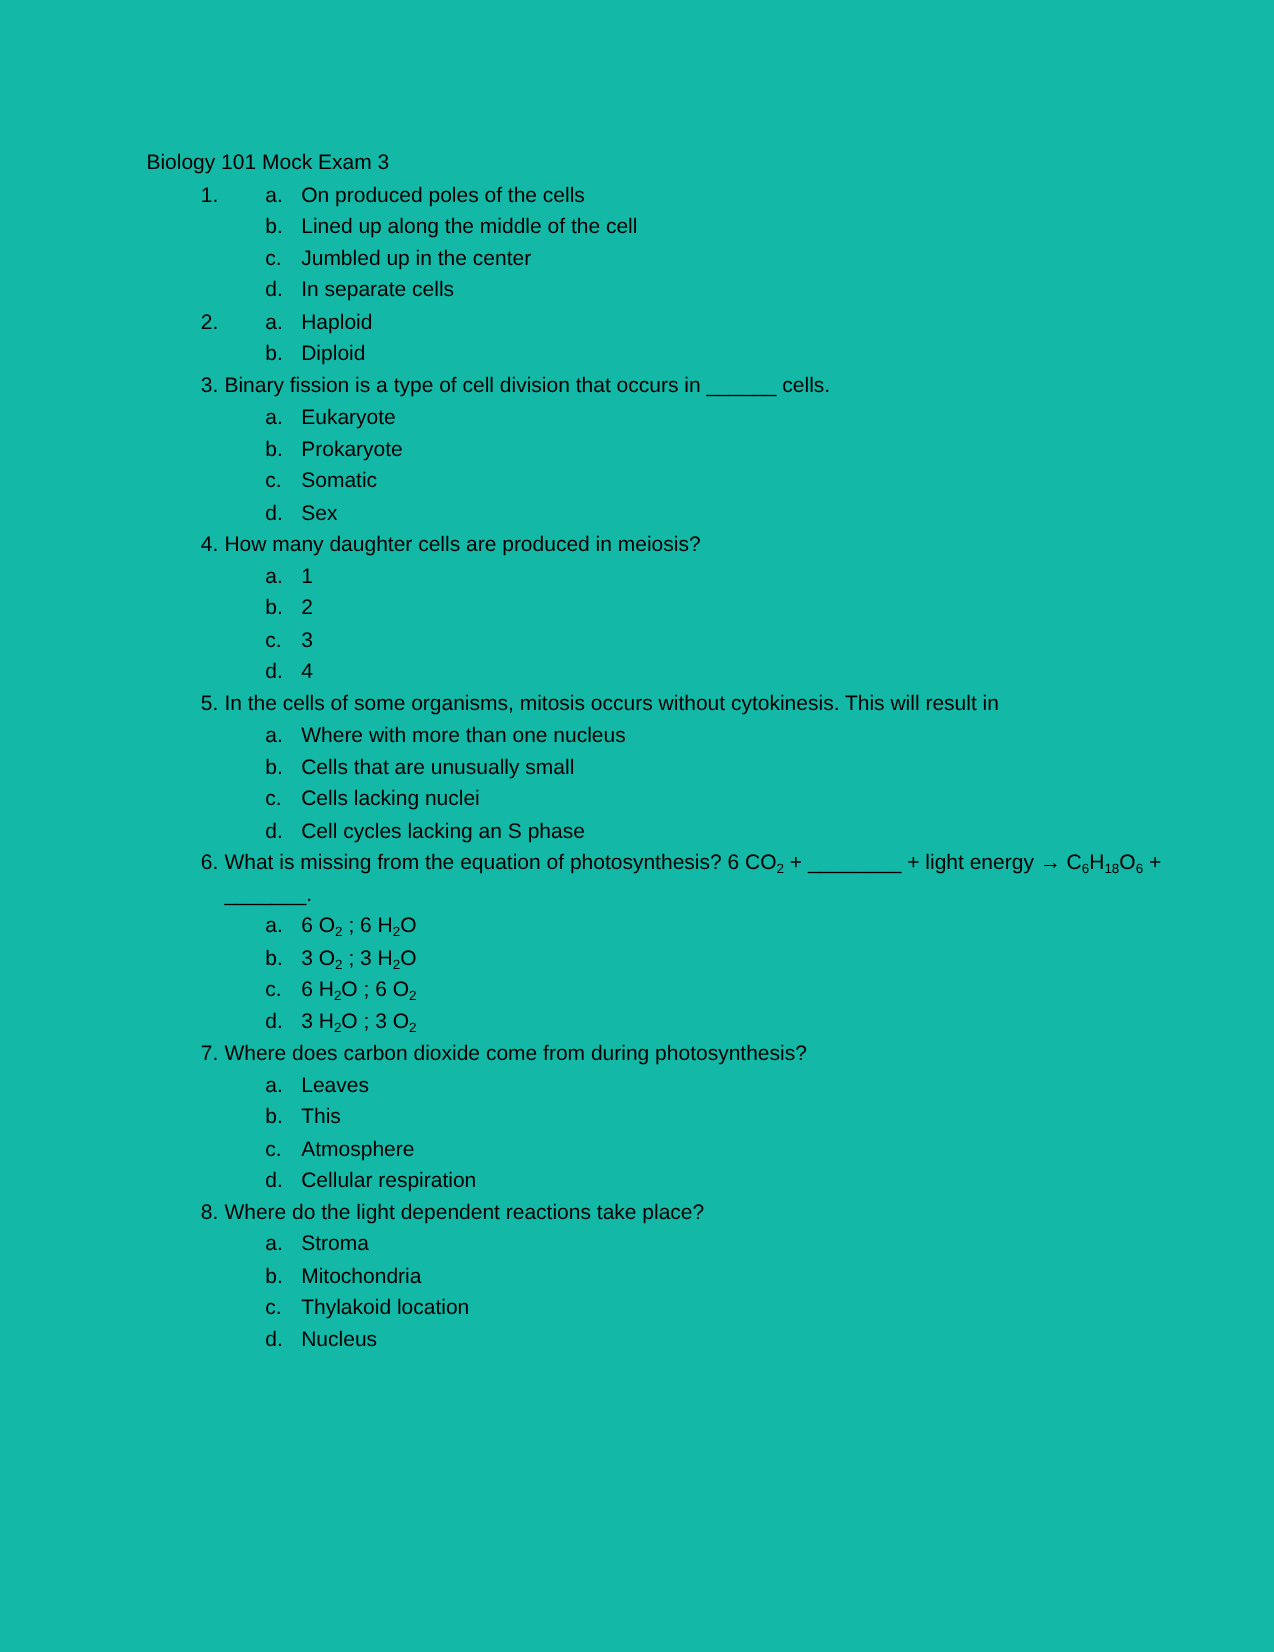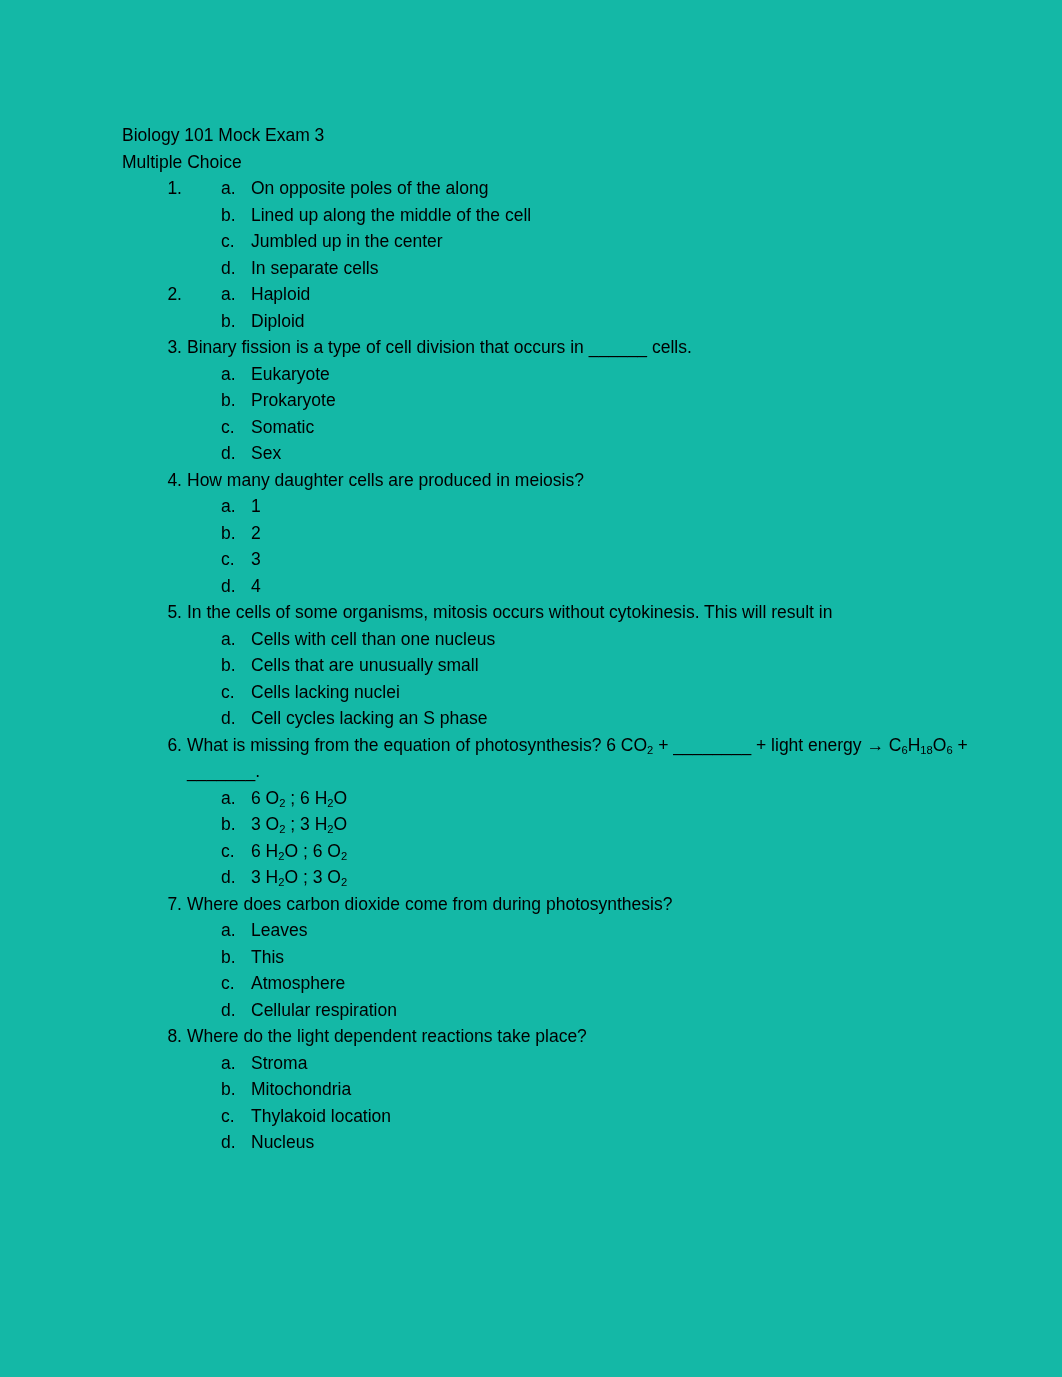--- a/index.html
+++ b/index.html
@@ -94,30 +94,29 @@
   }
 </style>
 </head>
 <body>
 
 <div class="page">
   <div class="doc-body">
 
     <div class="heading-line">Biology 101 Mock Exam 3</div>
 
-    <div class="heading-line">Multiple Choice</div>
 
     <ol class="q-list">
 
       <li class="question">
         <span class="q-marker">1.</span>
         <ol class="a-list">
           <li class="answer">
             <span class="a-marker">a.</span>
-            <span class="a-text">On opposite poles of the along</span>
+            <span class="a-text">On produced poles of the cells</span>
           </li>
           <li class="answer">
             <span class="a-marker">b.</span>
             <span class="a-text">Lined up along the middle of the cell</span>
           </li>
           <li class="answer">
             <span class="a-marker">c.</span>
             <span class="a-text">Jumbled up in the center</span>
           </li>
           <li class="answer">
@@ -186,21 +185,21 @@
           </li>
         </ol>
       </li>
 
       <li class="question">
         <span class="q-marker">5.</span>
         <span class="q-text">In the cells of some organisms, mitosis occurs without cytokinesis. This will result in</span>
         <ol class="a-list">
           <li class="answer">
             <span class="a-marker">a.</span>
-            <span class="a-text">Cells with cell than one nucleus</span>
+            <span class="a-text">Where with more than one nucleus</span>
           </li>
           <li class="answer">
             <span class="a-marker">b.</span>
             <span class="a-text">Cells that are unusually small</span>
           </li>
           <li class="answer">
             <span class="a-marker">c.</span>
             <span class="a-text">Cells lacking nuclei</span>
           </li>
           <li class="answer">

